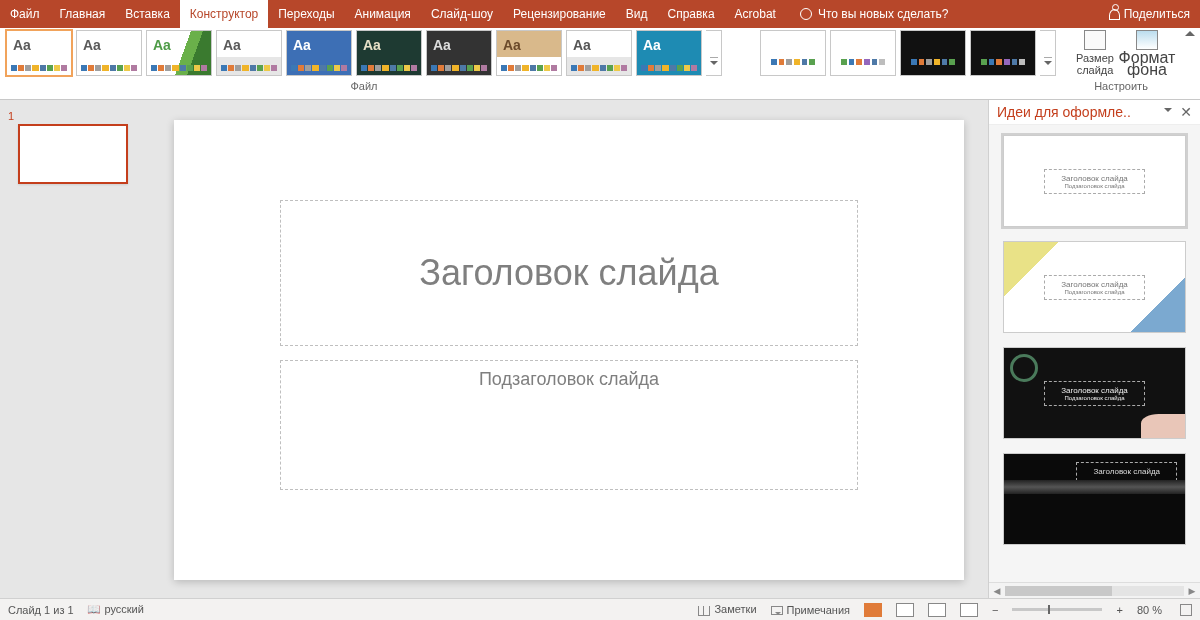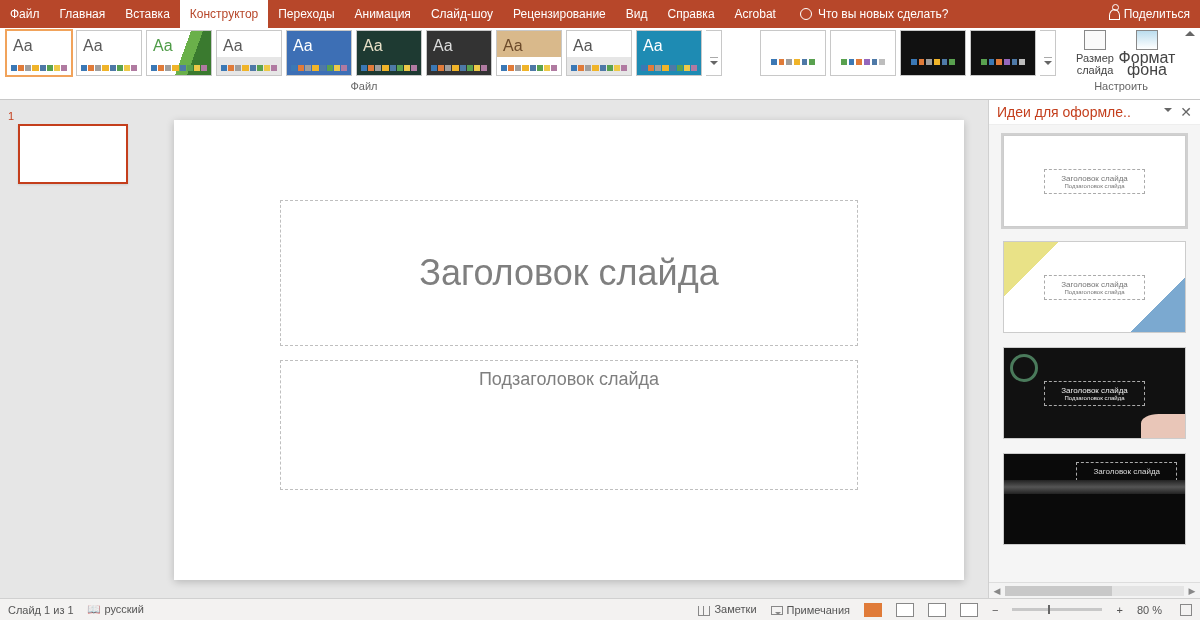--- a/index.html
+++ b/index.html
@@ -28,21 +28,21 @@
   .bulb{width:12px;height:12px;border:1px solid #fff;border-radius:50%;position:relative}
   .user-ico{width:11px;height:11px;border:1px solid #fff;border-radius:50% 50% 0 0/60% 60% 0 0;position:relative}
   .user-ico:before{content:"";position:absolute;top:-6px;left:2px;width:5px;height:5px;border:1px solid #fff;border-radius:50%}
   
   .ribbon{height:72px;background:#fff;display:flex;border-bottom:1px solid #C8C8C8}
   .ribbon-inner{display:flex;align-items:flex-start;flex:1}
   .themes-group{display:flex;flex-direction:column;padding:2px 0 0 6px}
   .theme-row{display:flex;gap:4px;align-items:flex-start}
   .theme-thumb{width:66px;height:46px;border:1px solid #C8C8C8;background:#fff;position:relative;overflow:hidden;font-size:12px}
   .theme-thumb.sel{outline:2px solid #F1A35B;outline-offset:-1px}
-  .theme-thumb .aa{position:absolute;top:6px;left:6px;font-size:16px;font-weight:400}
+  .theme-thumb .aa{position:absolute;top:6px;left:6px;font-size:14px;font-weight:700}
   .theme-thumb .dots{position:absolute;bottom:4px;left:4px;right:4px;height:6px;display:flex;gap:1px}
   .theme-thumb .dots i{flex:1}
   .group-label{text-align:center;font-size:11px;color:#666;padding-top:4px}
   .variants-group{display:flex;flex-direction:column;padding:2px 6px 0}
   .variant-thumb{width:66px;height:46px;border:1px solid #C8C8C8;background:#fff;position:relative}
   .variant-thumb .dots{position:absolute;bottom:10px;left:10px;right:10px;height:6px;display:flex;gap:2px}
   .variant-thumb .dots i{flex:1}
   .more-btn{width:16px;height:46px;border:1px solid #C8C8C8;border-left:none;display:flex;flex-direction:column;justify-content:flex-end;align-items:center;padding-bottom:4px}
   .more-btn .tri{border:4px solid transparent;border-top-color:#666;margin-bottom:2px}
   .custom-group{display:flex;flex-direction:column;padding:2px 8px 0;min-width:108px;align-items:center}

